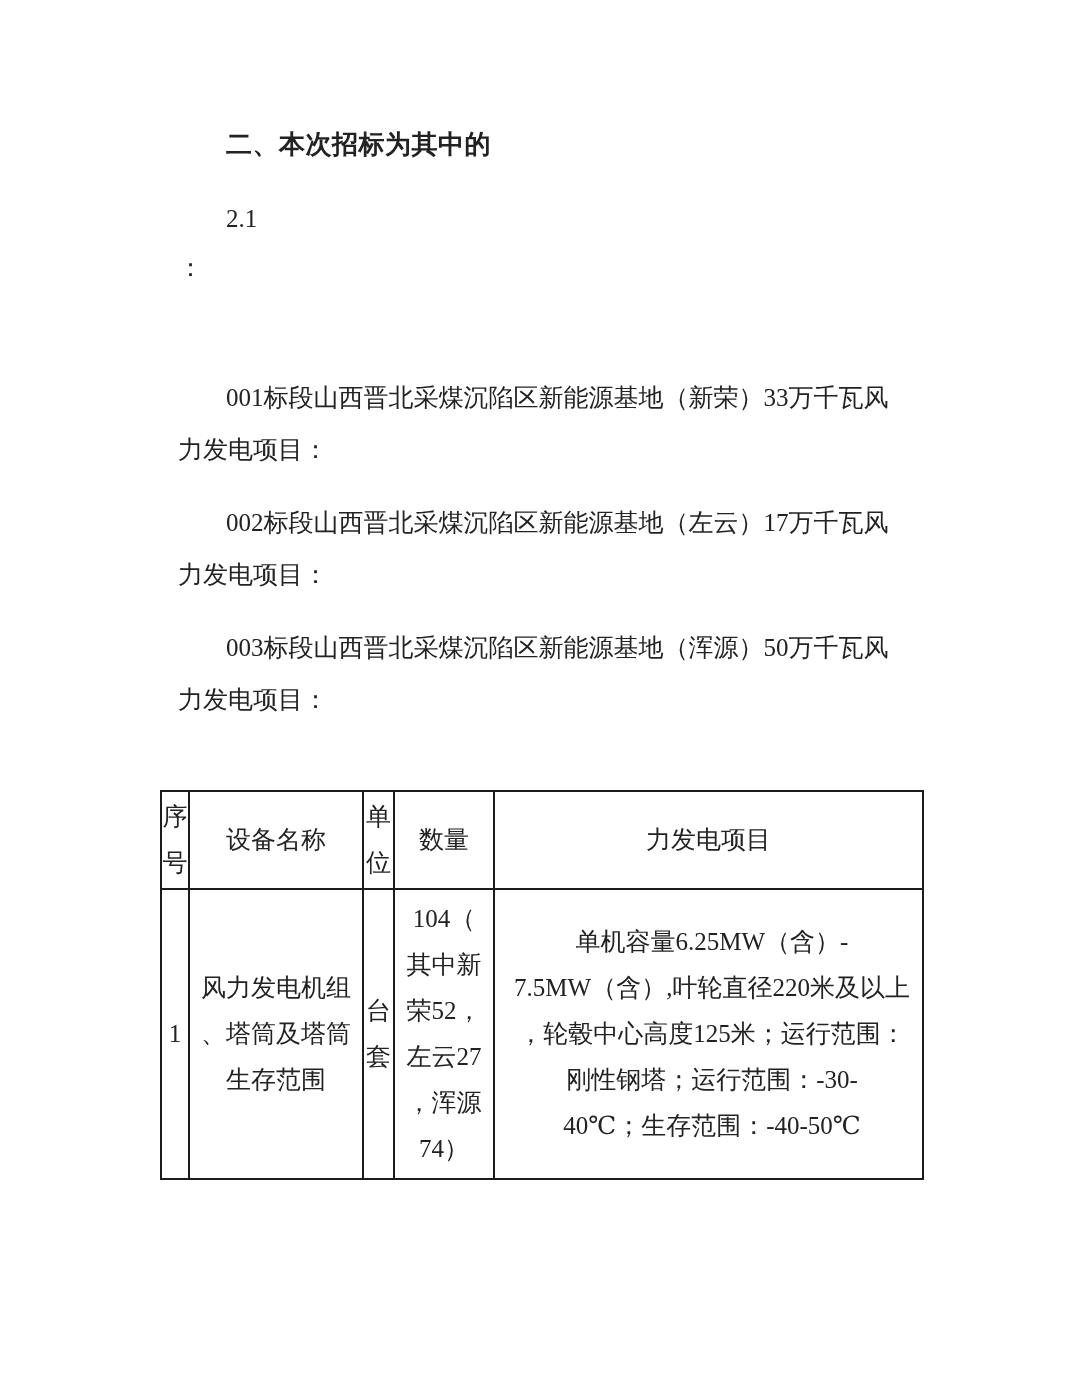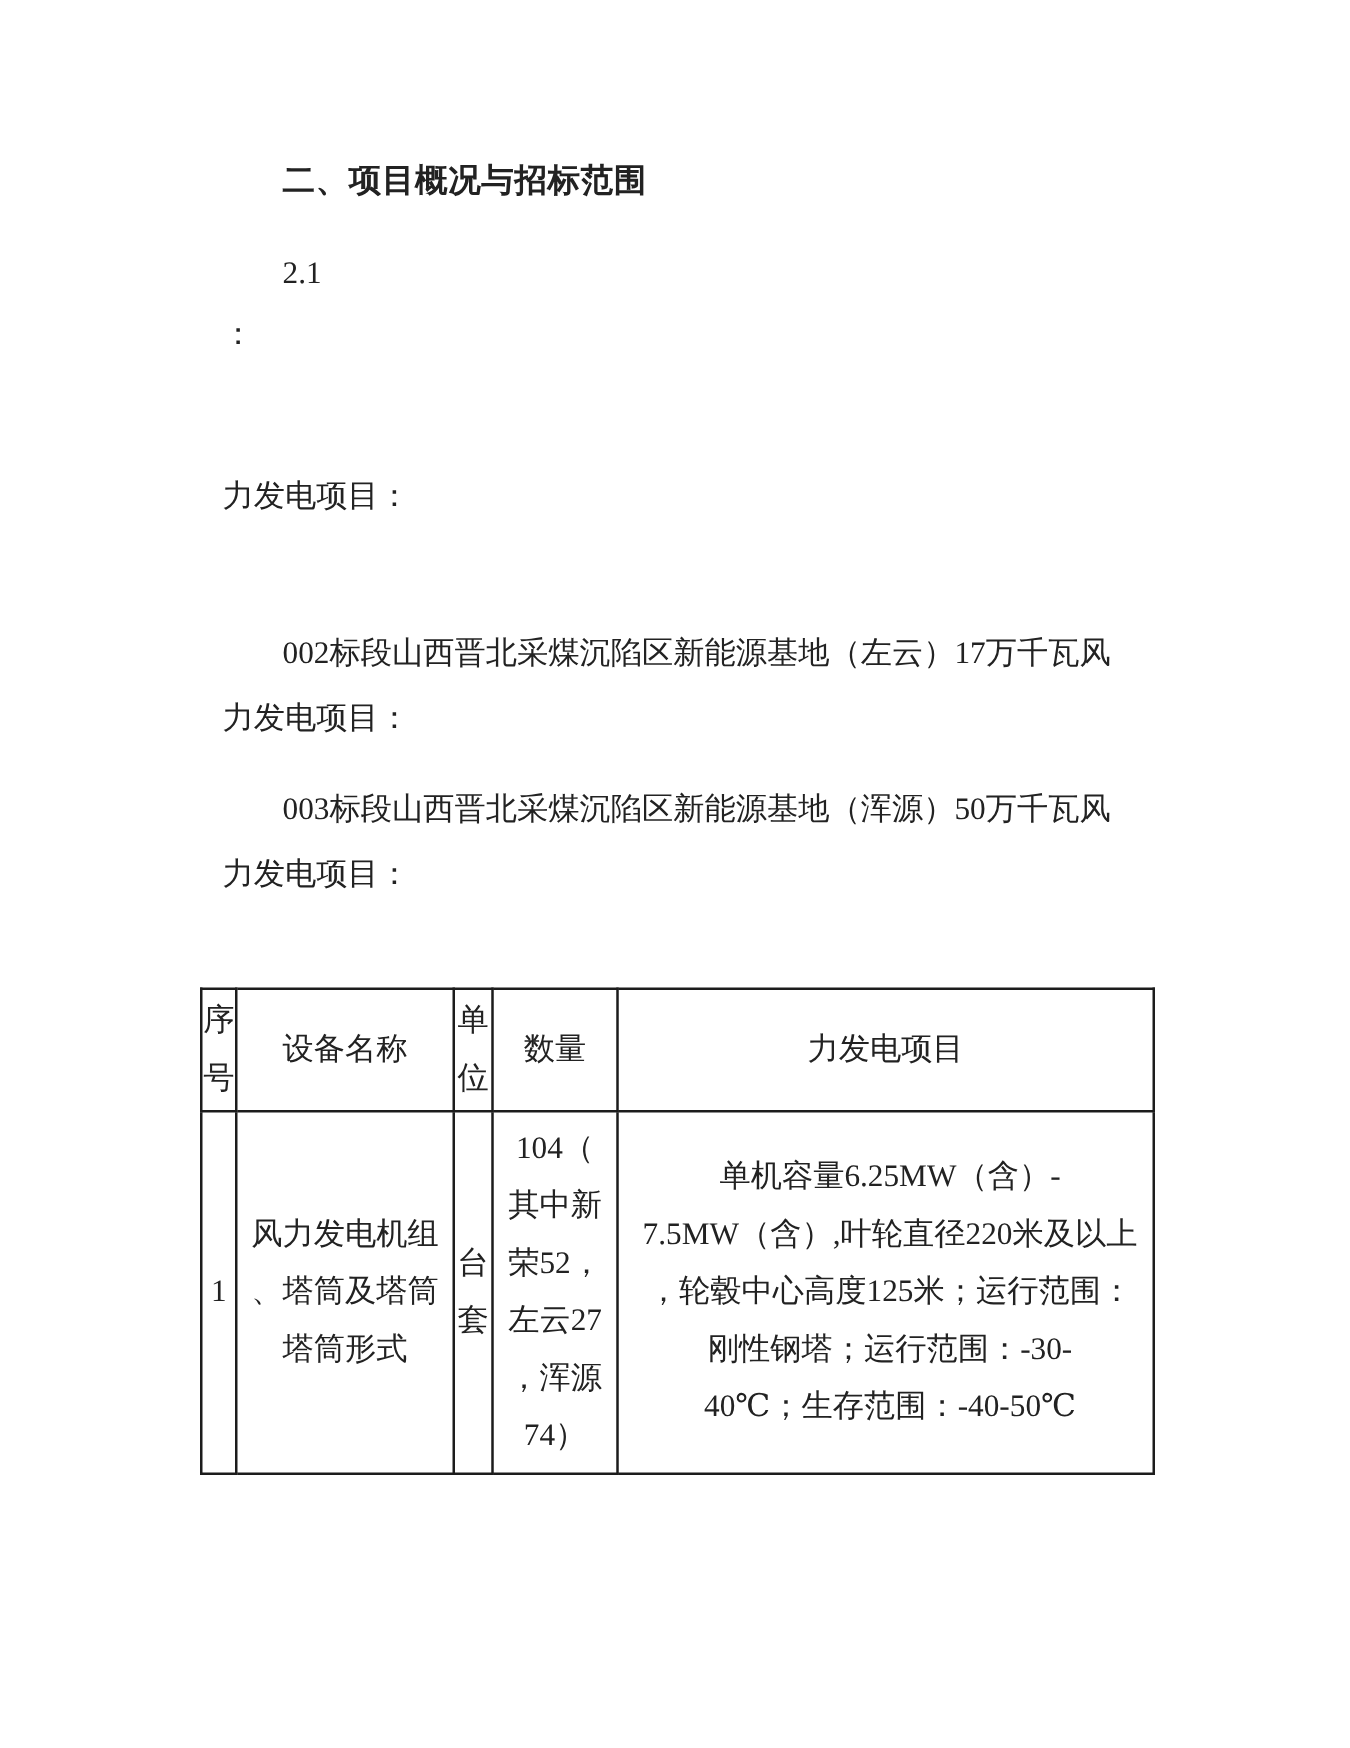--- a/index.html
+++ b/index.html
@@ -55,32 +55,33 @@
     padding-left: 11px !important;
     padding-right: 4px !important;
   }
 </style>
 </head>
 <body>
 
 <div class="page">
 
   <div class="para" style="top:119px">
-    <span class="line indent heading-line">二、项目概况与招标范围</span>
+    <span class="line indent heading-line">二、本次招标为其中的</span>
   </div>
 
   <div class="para" style="top:193px">
     <span class="line indent">2.1</span>
   </div>
 
   <div class="para" style="top:242px">
     <span class="line">：</span>
   </div>
 
   <div class="para" style="top:372px">
+    <span class="line indent">001标段山西晋北采煤沉陷区新能源基地（新荣）33万千瓦风</span>
     <span class="line">力发电项目：</span>
   </div>
 
   <div class="para" style="top:497px">
     <span class="line indent">002标段山西晋北采煤沉陷区新能源基地（左云）17万千瓦风</span>
     <span class="line">力发电项目：</span>
   </div>
 
   <div class="para" style="top:622px">
     <span class="line indent">003标段山西晋北采煤沉陷区新能源基地（浑源）50万千瓦风</span>
@@ -107,21 +108,21 @@
         <span class="cell-line">位</span>
       </th>
       <th>数量</th>
       <th>力发电项目</th>
     </tr>
     <tr class="brow">
       <td>1</td>
       <td>
         <span class="cell-line">风力发电机组</span>
         <span class="cell-line">、塔筒及塔筒</span>
-        <span class="cell-line">塔筒形式</span>
+        <span class="cell-line">生存范围</span>
       </td>
       <td>
         <span class="cell-line">台</span>
         <span class="cell-line">套</span>
       </td>
       <td>
         <span class="cell-line">104（</span>
         <span class="cell-line">其中新</span>
         <span class="cell-line">荣52，</span>
         <span class="cell-line">左云27</span>

